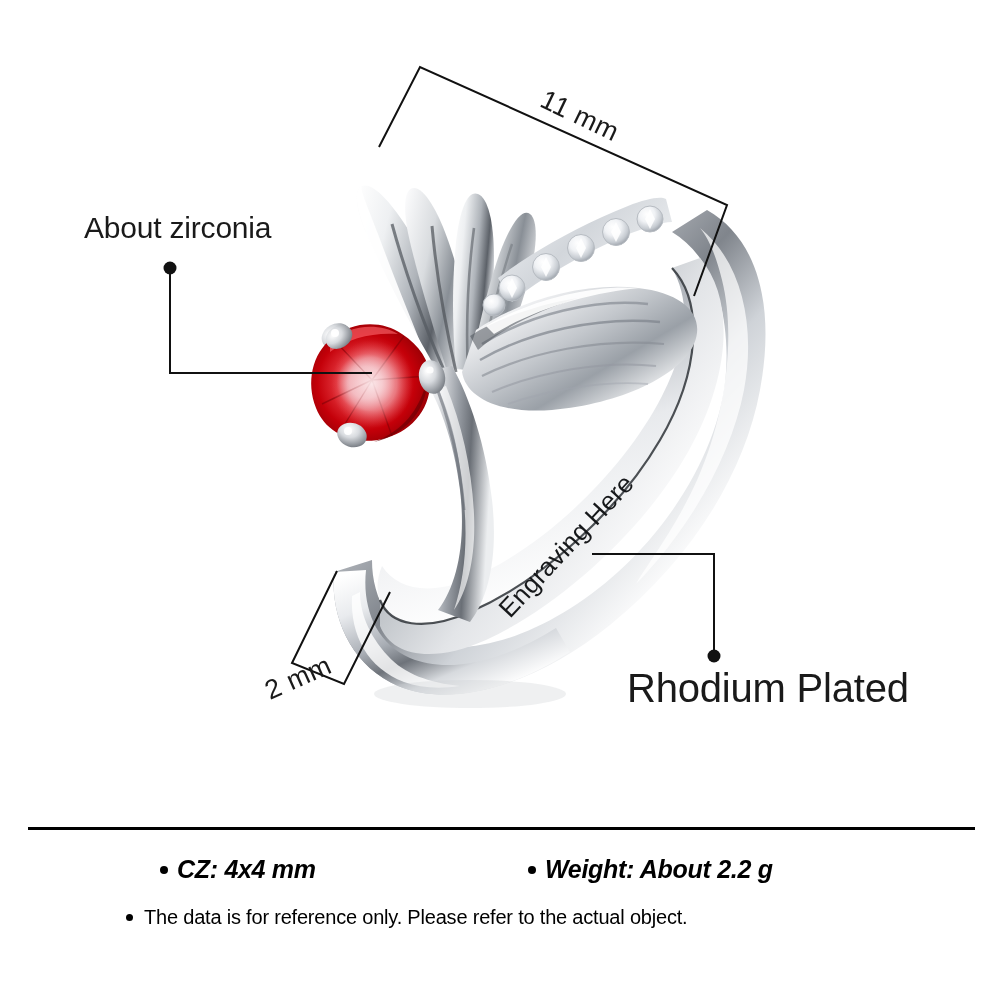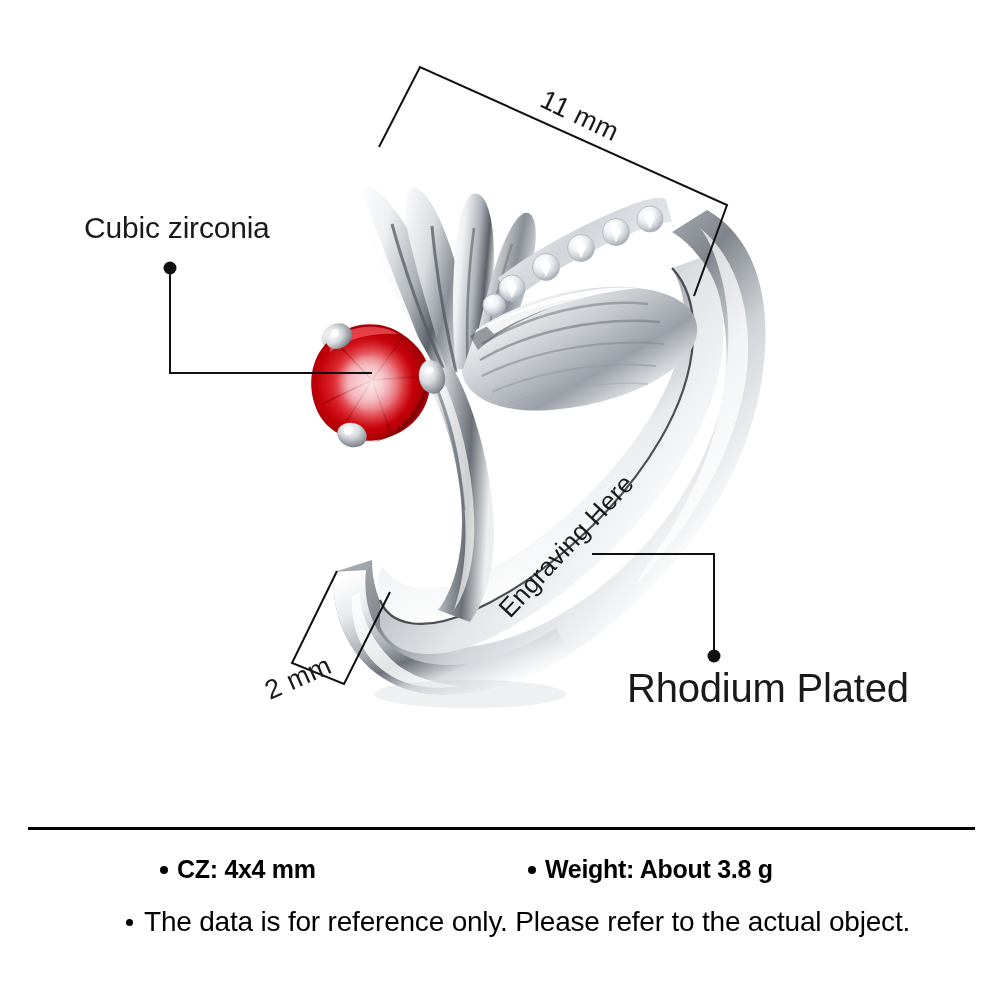--- a/index.html
+++ b/index.html
@@ -90,20 +90,21 @@
     width: 947px;
     height: 3px;
     background: #000000;
   }
   #spec-row-1 {
     position: absolute;
     left: 0;
     top: 855px;
     width: 919px;
     height: 34px;
+    font-style: italic;
   }
   .spec-item {
     position: absolute;
     display: flex;
     align-items: center;
     gap: 9px;
     font-size: 25px;
     font-weight: bold;
     color: #000000;
     white-space: nowrap;
@@ -112,21 +113,21 @@
   #spec-cz { left: 160px; top: 0; }
   #spec-weight { left: 528px; top: 0; }
 
   #spec-row-2 {
     position: absolute;
     left: 126px;
     top: 906px;
     display: flex;
     align-items: center;
     gap: 11px;
-    font-size: 28px;
+    font-size: 20px;
     color: #000000;
     white-space: nowrap;
     letter-spacing: -0.2px;
   }
 
   .bullet {
     display: inline-block;
     width: 8px;
     height: 8px;
     border-radius: 50%;
@@ -449,41 +450,41 @@
           <circle cx="170" cy="268" r="6.5" fill="#111111" stroke="none"></circle>
         </g>
 
         <g>
           <path d="M 592 554 L 714 554 L 714 652" stroke-width="2"></path>
           <circle cx="714" cy="656" r="6.5" fill="#111111" stroke="none"></circle>
         </g>
       </g>
     </svg>
 
-    <div class="anno" id="label-cz">Cubic zirconia</div>
+    <div class="anno" id="label-cz">About zirconia</div>
 
     <div class="anno" id="label-rhodium">Rhodium Plated</div>
 
     <div class="anno" id="label-dim-top">11 mm</div>
 
     <div class="anno" id="label-dim-side">2 mm</div>
 
     <div class="anno" id="label-engraving">Engraving Here</div>
   </div>
 
   <div id="divider"></div>
 
   <div id="spec-row-1">
     <div class="spec-item" id="spec-cz">
       <span class="bullet"></span>
       <span>CZ: 4x4 mm</span>
     </div>
     <div class="spec-item" id="spec-weight">
       <span class="bullet"></span>
-      <span>Weight: About 3.8 g</span>
+      <span>Weight: About 2.2 g</span>
     </div>
   </div>
 
   <div id="spec-row-2">
     <span class="bullet sm"></span>
     <span>The data is for reference only. Please refer to the actual object.</span>
   </div>
 
 </div>
 

